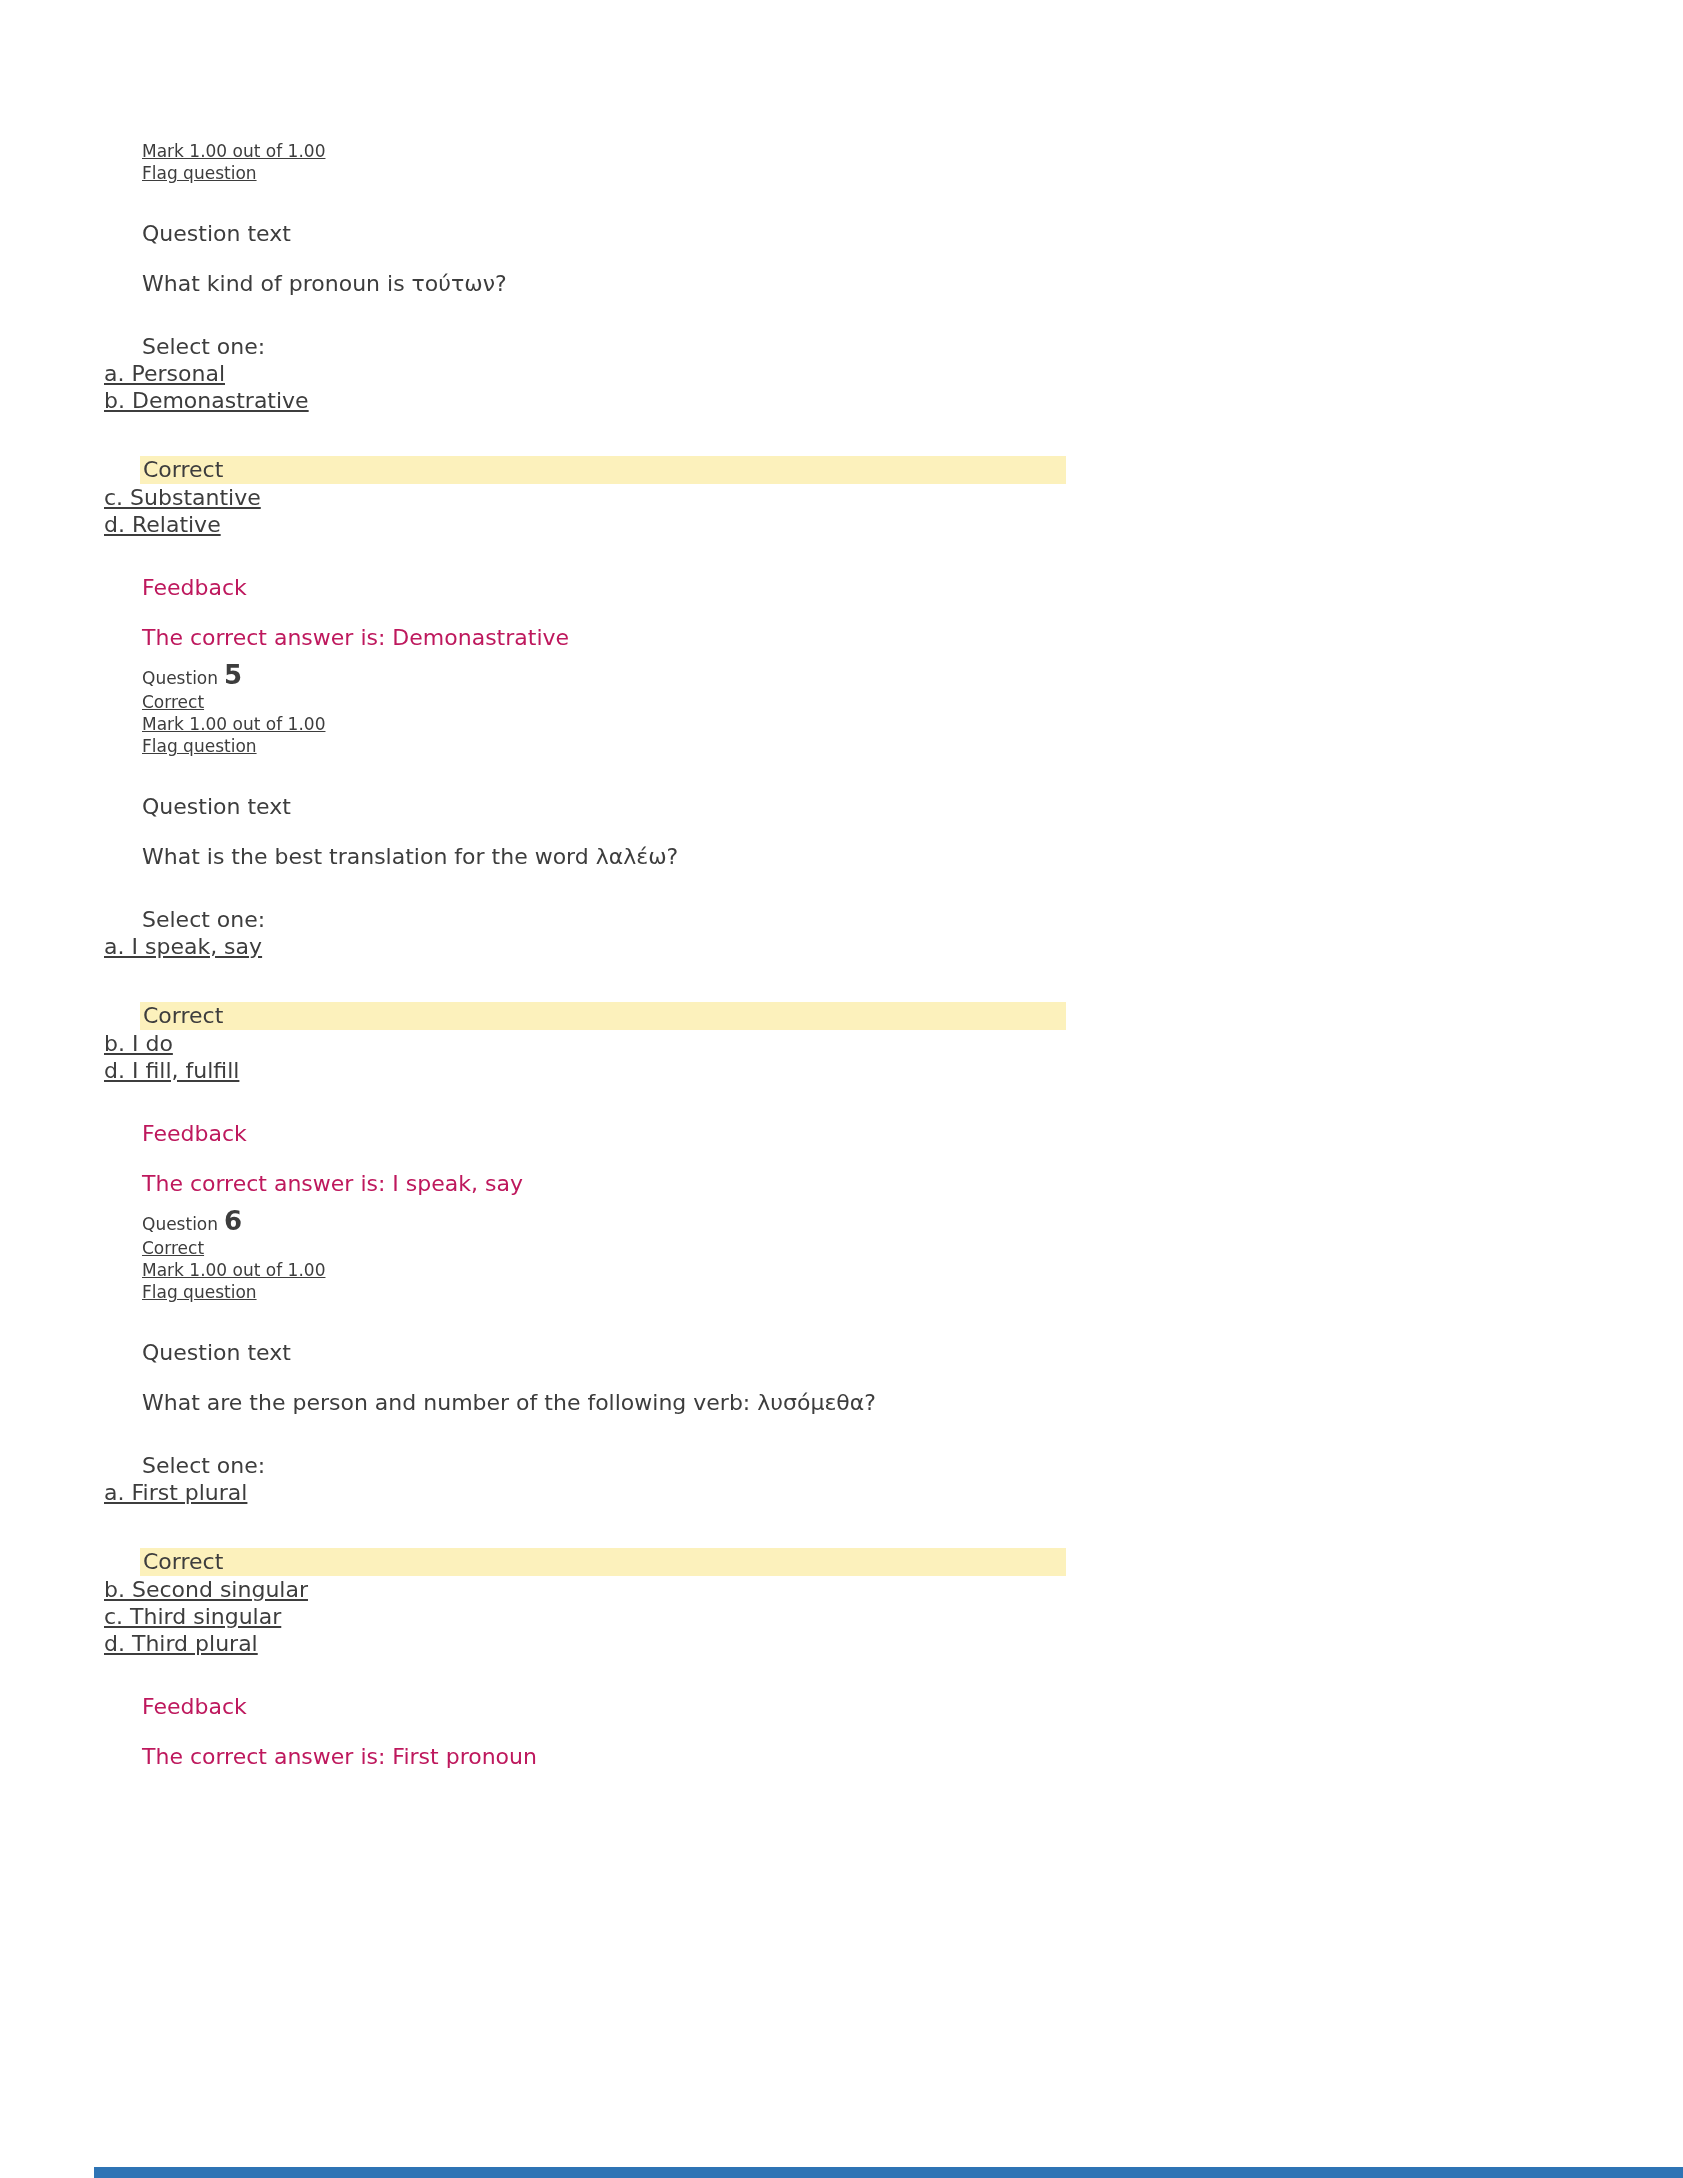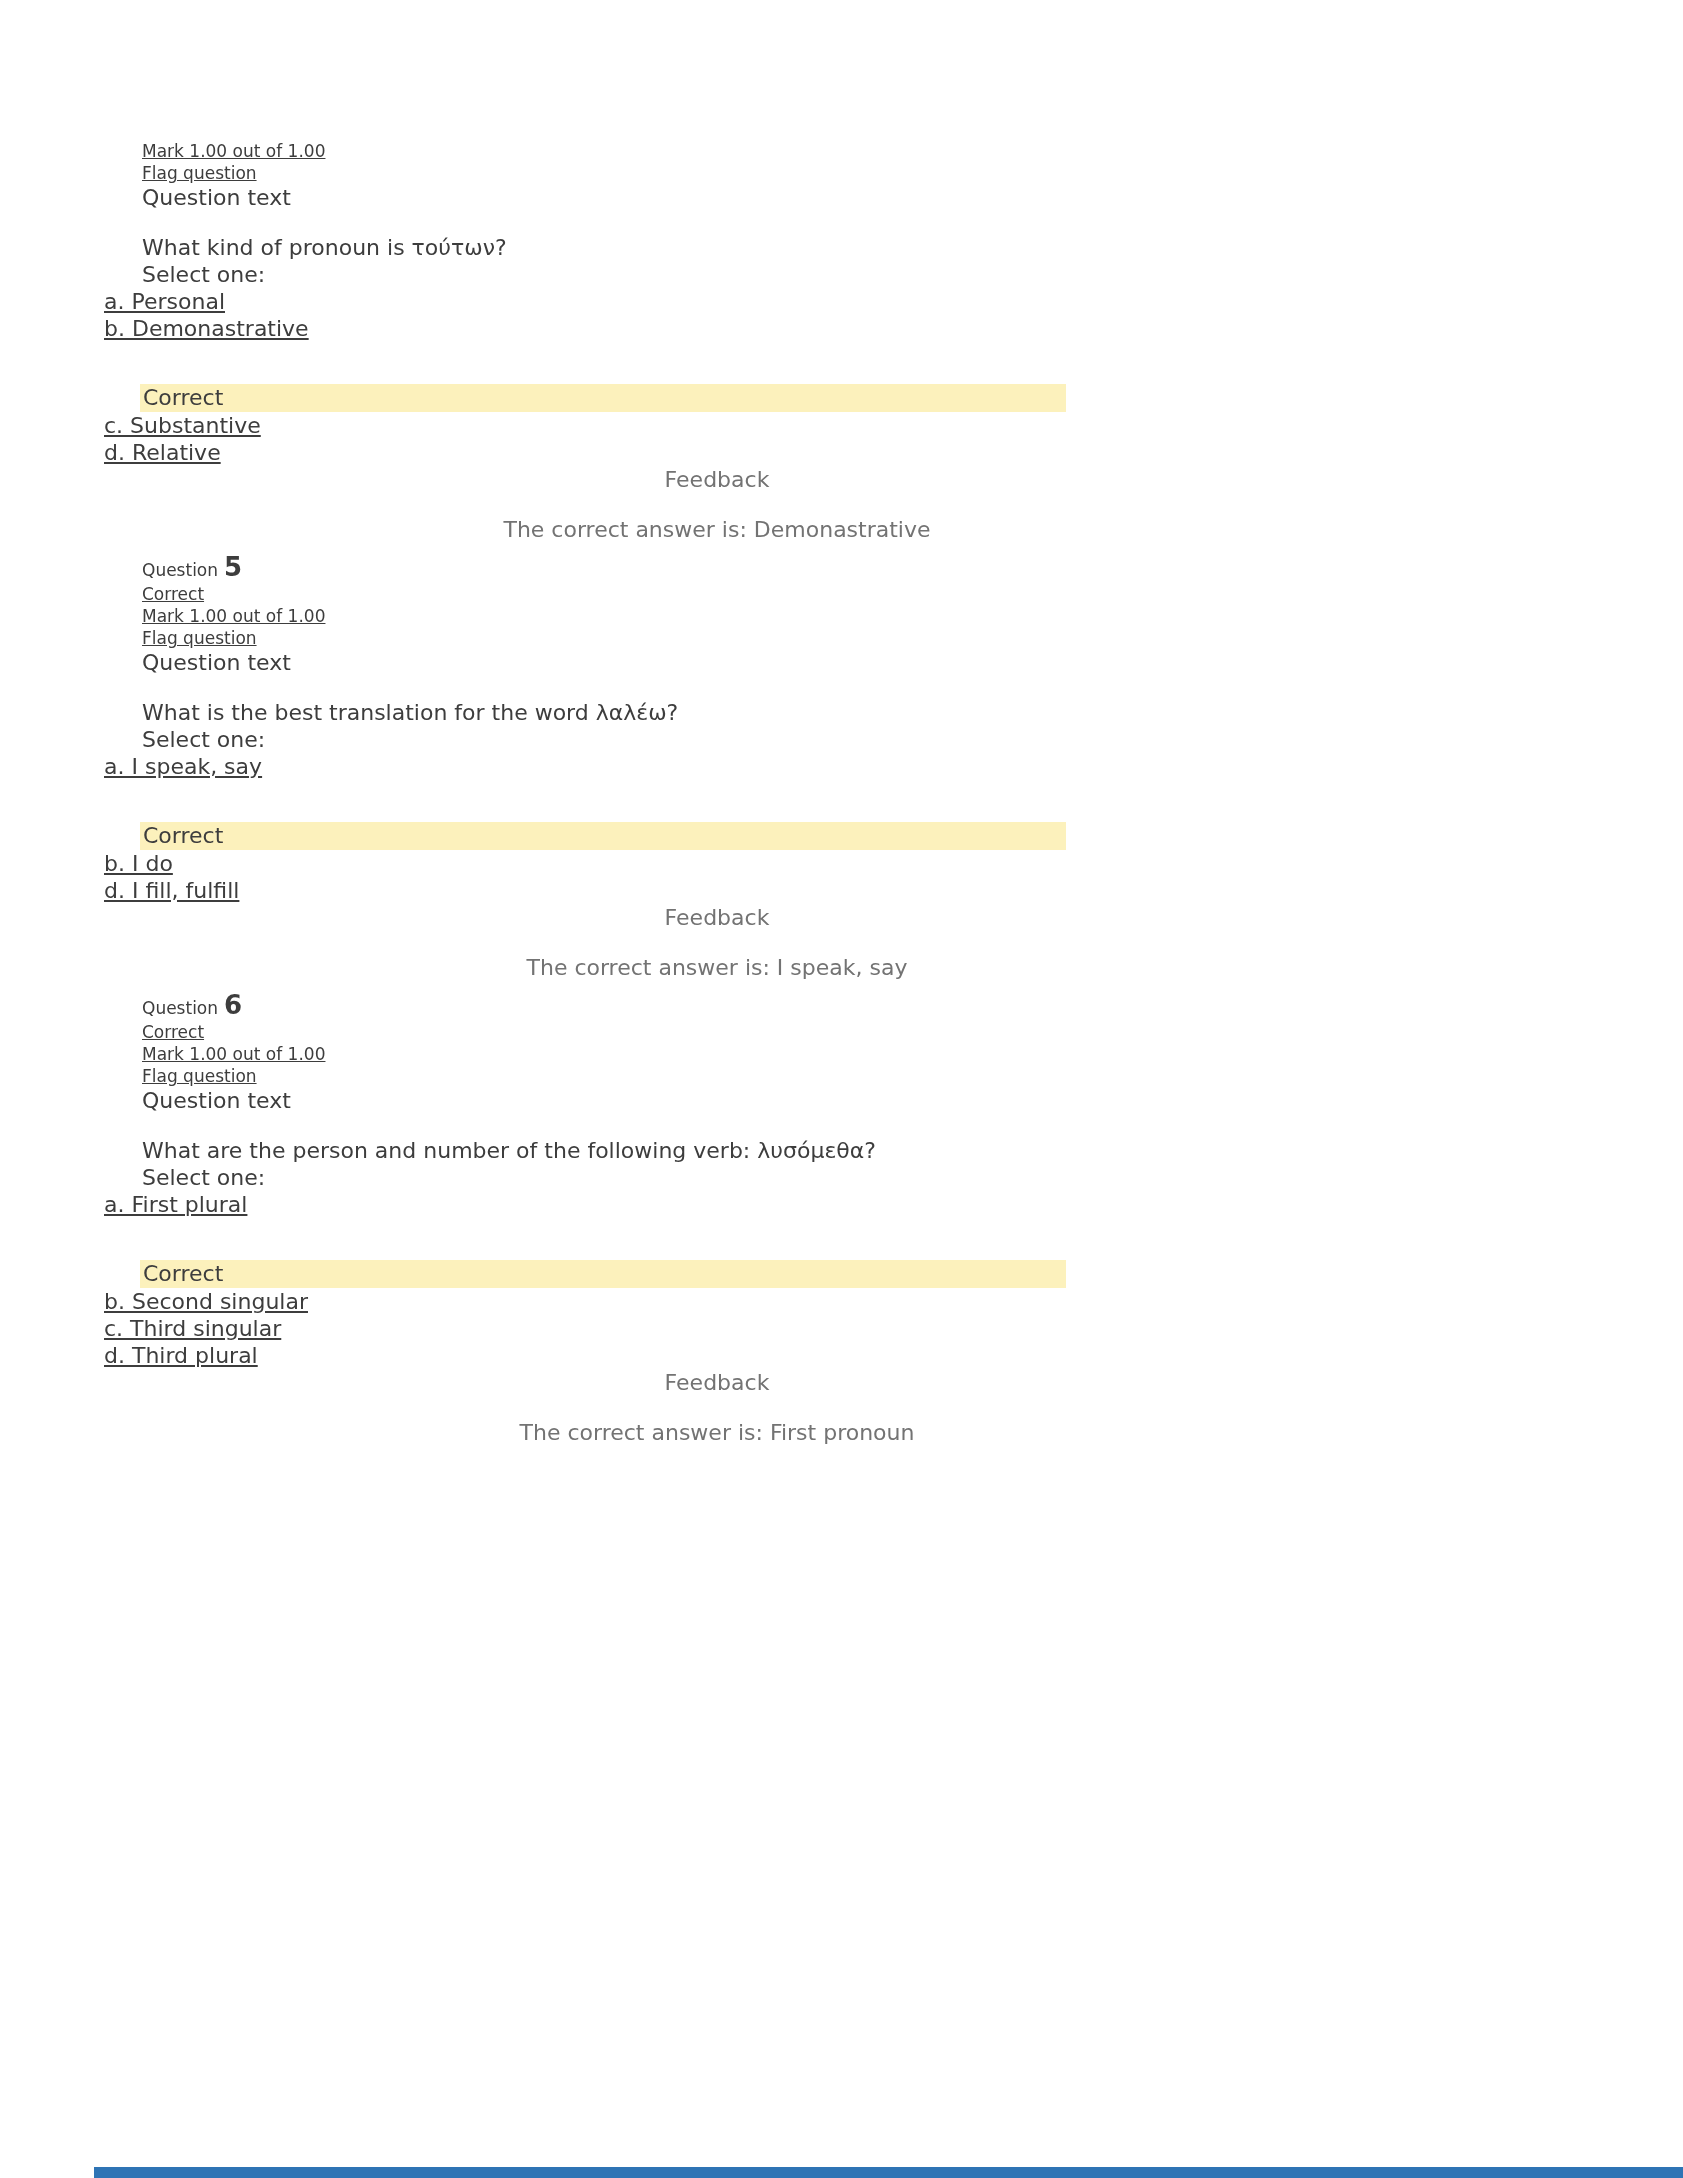--- a/index.html
+++ b/index.html
@@ -21,29 +21,30 @@
   .sm {
     font-size: 17px;
     line-height: 22px;
     padding-left: 38px;
     text-decoration: underline;
   }
   .lg {
     font-size: 22px;
     line-height: 27px;
     padding-left: 38px;
+    margin-top: 36px;
   }
   .opt {
     font-size: 22px;
     line-height: 27px;
     padding-left: 0;
     text-decoration: underline;
   }
   .spaced { margin-top: 23px; }
-  .gray { color: #737373; text-align: center; }
+  .gray { color: #be185d; }
   .qline {
     margin-top: 11px;
     font-size: 17px;
     line-height: 26px;
     padding-left: 38px;
   }
   .qnum {
     font-size: 26px;
     font-weight: 700;
     margin-left: 6px;

